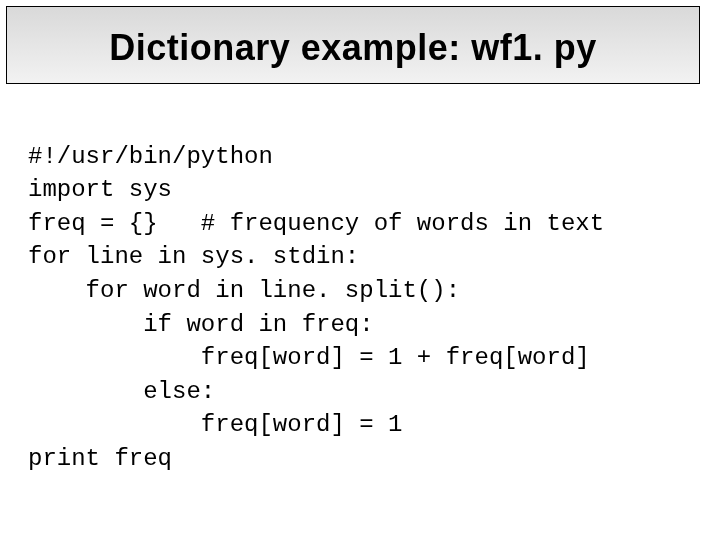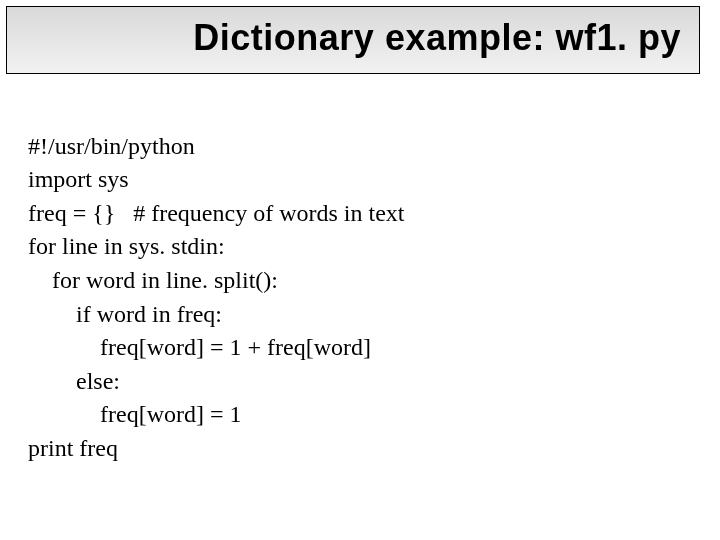--- a/index.html
+++ b/index.html
@@ -9,32 +9,32 @@
       height: 540px;
       background: #ffffff;
       font-family: Arial, Helvetica, sans-serif;
       position: relative;
       box-sizing: border-box;
     }
     .title-box {
       margin: 6px 20px 0 6px;
       border: 1px solid #000000;
       background: linear-gradient(to bottom, #d9d9d9 0%, #f2f2f2 100%);
-      padding: 10px 18px 14px 18px;
-      text-align: right;
+      padding: 20px 18px 14px 18px;
+      text-align: center;
     }
     .title {
       font-size: 36px;
       font-weight: bold;
       color: #000000;
       letter-spacing: 0.5px;
     }
     .code-block {
       margin: 22px 28px 0 28px;
-      font-family: Liberation Serif, serif;
+      font-family: Liberation Mono, monospace;
       font-size: 24px;
       line-height: 1.4;
       white-space: pre;
       color: #000000;
     }
   </style>
 </head>
 <body>
 
 <div class="title-box">

